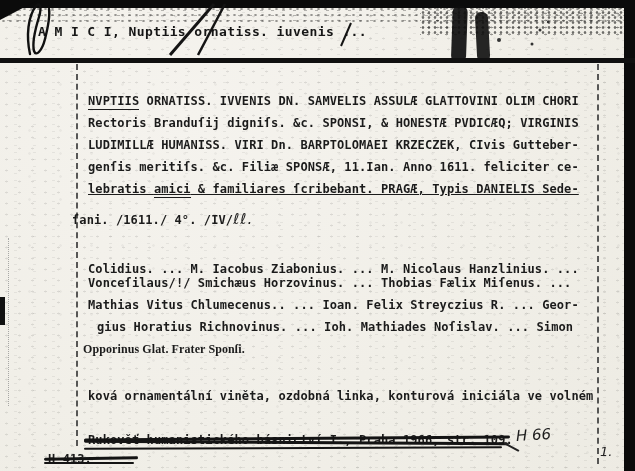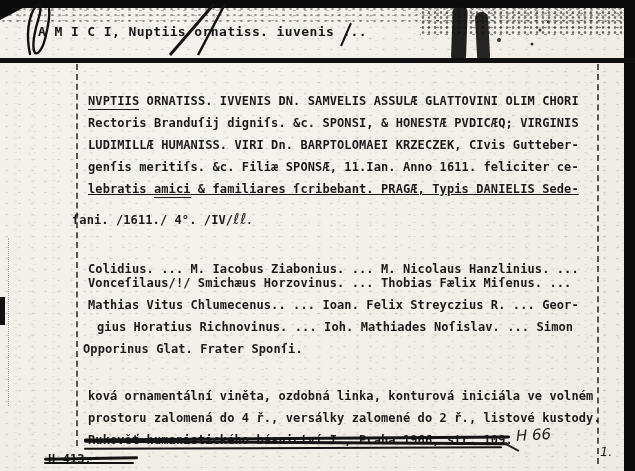--- a/index.html
+++ b/index.html
@@ -52,21 +52,21 @@
               border-left:1px dotted #8a8a8a;opacity:.7;}
   
   .title{position:absolute;left:38px;top:24px;font-size:13px;font-weight:bold;
          white-space:pre;color:#161616;letter-spacing:.4px;}
   .ln{position:absolute;white-space:pre;font-weight:bold;font-size:12px;
       line-height:14px;color:#1b1b1b;letter-spacing:.1px;}
   .u{border-bottom:1.6px solid #1b1b1b;padding-bottom:1px;}
   .p1l1{left:88px;top:94px;} .p1l2{left:88px;top:116px;} .p1l3{left:88px;top:138px;}
   .p1l4{left:88px;top:160px;} .p1l5{left:88px;top:182px;text-decoration:underline;} .p1l6{left:72px;top:204px;margin-top:8px;}
   .p2l1{left:140px;top:232px;} .p2l2{left:88px;top:254px;margin-top:8px;} .p2l3{left:88px;top:276px;}
-  .p2l4{left:88px;top:298px;} .p2l5{left:97px;top:320px;} .p2l6{left:83px;top:342px;}
+  .p2l4{left:88px;top:298px;} .p2l5{left:97px;top:320px;} .p2l6{left:83px;top:342px;font-family:Liberation Serif, serif;}
   .p3l1{left:140px;top:367px;} .p3l2{left:88px;top:389px;} .p3l3{left:88px;top:411px;}
   .ref{left:88px;top:433px;}
   .h413{left:48px;top:452px;}
   .hand-ll{font-family:"DejaVu Sans","Liberation Sans",sans-serif;font-style:italic;
            font-size:15px;font-weight:normal;letter-spacing:1px;color:#222;}
   .h66{position:absolute;left:516px;top:426px;font-family:"DejaVu Sans","Liberation Sans",sans-serif;
        font-style:italic;font-size:15px;color:#1e1e1e;transform:rotate(-3deg);white-space:pre;}
   .pagenum{position:absolute;left:600px;top:444px;font-family:"DejaVu Sans","Liberation Sans",sans-serif;
            font-style:italic;font-size:13px;color:#222;}
   
@@ -125,21 +125,20 @@
   <div class="ln p1l5"><span>lebratis </span><span class="u">amici</span><span> &amp; familiares ſcribebant. PRAGÆ, Typis DANIELIS Sede-</span></div>
   <div class="ln p1l6"><span>ſani. /1611./ 4°. /IV/</span><span class="hand-ll">ℓℓ.</span></div>
 
   <div class="ln p2l2">Colidius. ... M. Iacobus Ziabonius. ... M. Nicolaus Hanzlinius. ...</div>
   <div class="ln p2l3">Vonceſilaus/!/ Smichæus Horzovinus. ... Thobias Fælix Miſenus. ...</div>
   <div class="ln p2l4">Mathias Vitus Chlumecenus.. ... Ioan. Felix Streyczius R. ... Geor-</div>
   <div class="ln p2l5">gius Horatius Richnovinus. ... Ioh. Mathiades Noſislav. ... Simon</div>
   <div class="ln p2l6">Opporinus Glat. Frater Sponſi.</div>
 
   <div class="ln p3l2">ková ornamentální viněta, ozdobná linka, konturová iniciála ve volném</div>
-  <div class="ln p3l3">prostoru zalomená do 4 ř., versálky zalomené do 2 ř., listové kustody.</div>
 
   <div class="ln ref">Rukověť humanistického básnictví I., Praha 1966, str. 109.</div>
   <div class="ln h413">H 413.</div>
   <div class="bar bar1"></div>
   <div class="bar bar2"></div>
   <div class="bar bar3"></div>
   <div class="bar bar4"></div>
   <div class="bar bar5"></div>
   <div class="bar tick"></div>
   <div class="h66">H 66</div>

